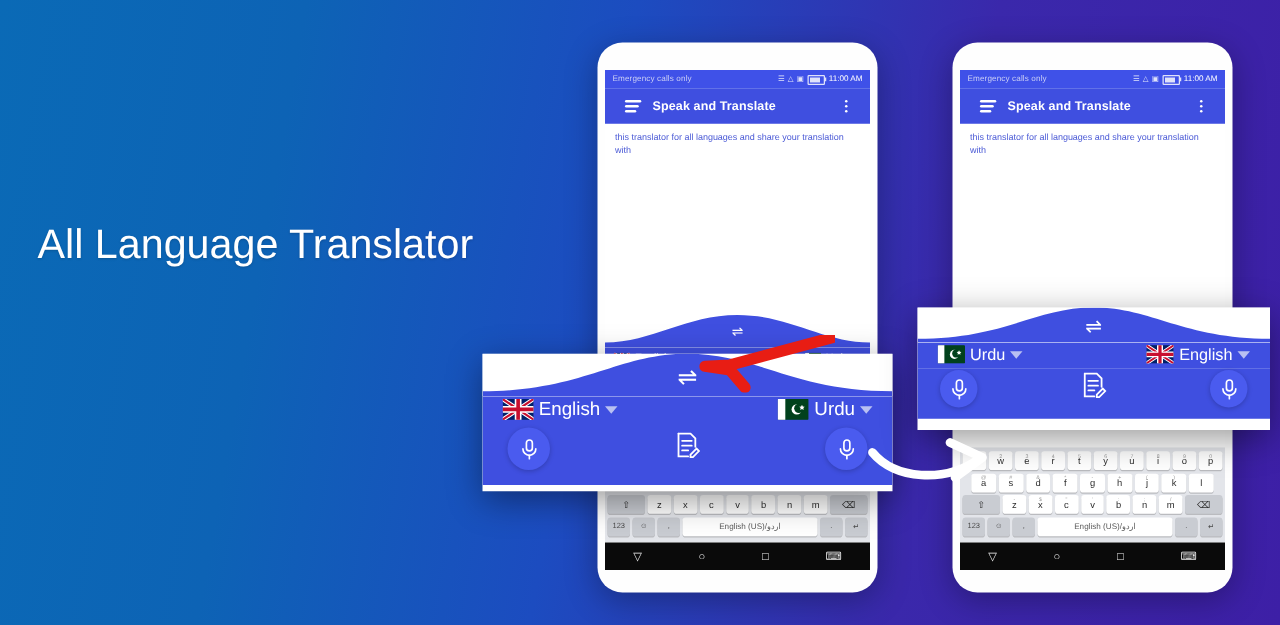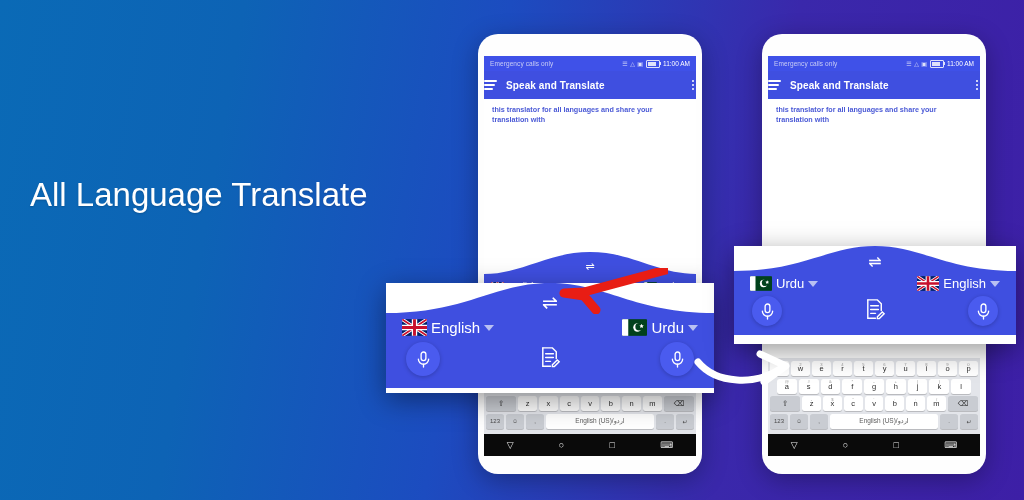--- a/index.html
+++ b/index.html
@@ -29,30 +29,30 @@
   .statusbar{height:15px;background:#3f51e8;color:#c9cdf5;font-size:6.5px;
     display:flex;align-items:center;padding:0 6px;}
   .statusbar .sb-left{flex:1;letter-spacing:.1px;}
   .statusbar .sb-right{display:flex;align-items:center;gap:2.5px;}
   .sb-ico{font-size:6px;color:#dfe2fa;line-height:1;}
   .battery{width:12px;height:6px;border:1px solid #dfe2fa;border-radius:1px;position:relative;}
   .battery:after{content:"";position:absolute;right:-2.5px;top:1.5px;width:1.5px;height:3px;background:#dfe2fa;}
   .battery i{position:absolute;left:1px;top:1px;bottom:1px;width:8px;background:#dfe2fa;display:block;}
   .sb-time{font-size:6.5px;color:#fff;margin-left:1px;}
 
-  .appbar{height:28px;background:#3f4fe0;display:flex;align-items:center;padding:0 0;}
+  .appbar{height:28px;background:#3f4fe0;display:flex;align-items:center;padding:0 16px;}
   .hamb{width:13px;margin-right:9px;display:flex;flex-direction:column;gap:2px;}
   .hamb b{display:block;height:2px;background:#fff;border-radius:1px;}
   .hamb b:nth-child(2){width:85%;}
   .hamb b:nth-child(3){width:70%;}
   .app-title{color:#fff;font-size:10px;font-weight:bold;flex:1;letter-spacing:.1px;}
   .kebab{display:flex;flex-direction:column;gap:1.6px;padding:2px;}
   .kebab i{width:2.2px;height:2.2px;background:#fff;border-radius:50%;display:block;}
 
-  .bodytext{padding:6px 8px 0;color:#4b5ad6;font-size:7.2px;line-height:1.45;font-weight:bold;}
+  .bodytext{padding:6px 8px 0;color:#4b5ad6;font-size:7.2px;line-height:1.45;}
 
   
   .tbar{position:absolute;left:0;right:0;}
   .hump{position:relative;height:26px;}
   .hump svg{display:block;width:100%;height:100%;}
   .hump .swapico{position:absolute;left:50%;top:9px;transform:translateX(-50%);
     color:#fff;font-size:11px;line-height:1;}
   .langrow{background:#3f4fe0;display:flex;align-items:center;
     justify-content:space-between;padding:3px 7px 4px;}
   .lang{display:flex;align-items:center;gap:4px;}
@@ -118,21 +118,21 @@
   
   .redarrow{position:absolute;left:556px;top:268px;width:112px;height:46px;}
   .whitearrow{position:absolute;left:694px;top:336px;width:104px;height:62px;}
 </style>
 </head>
 <body>
 
 <div class="stage">
 
   <div class="headline">
-    <div class="l2">All Language Translate</div>
+    <div class="l2">All Language Translator</div>
   </div>
 
   <div class="phone" id="phone1">
     <div class="screen">
 
       <div class="statusbar">
         <div class="sb-left">Emergency calls only</div>
         <div class="sb-right">
           <span class="sb-ico">☰</span>
           <span class="sb-ico">△</span>

